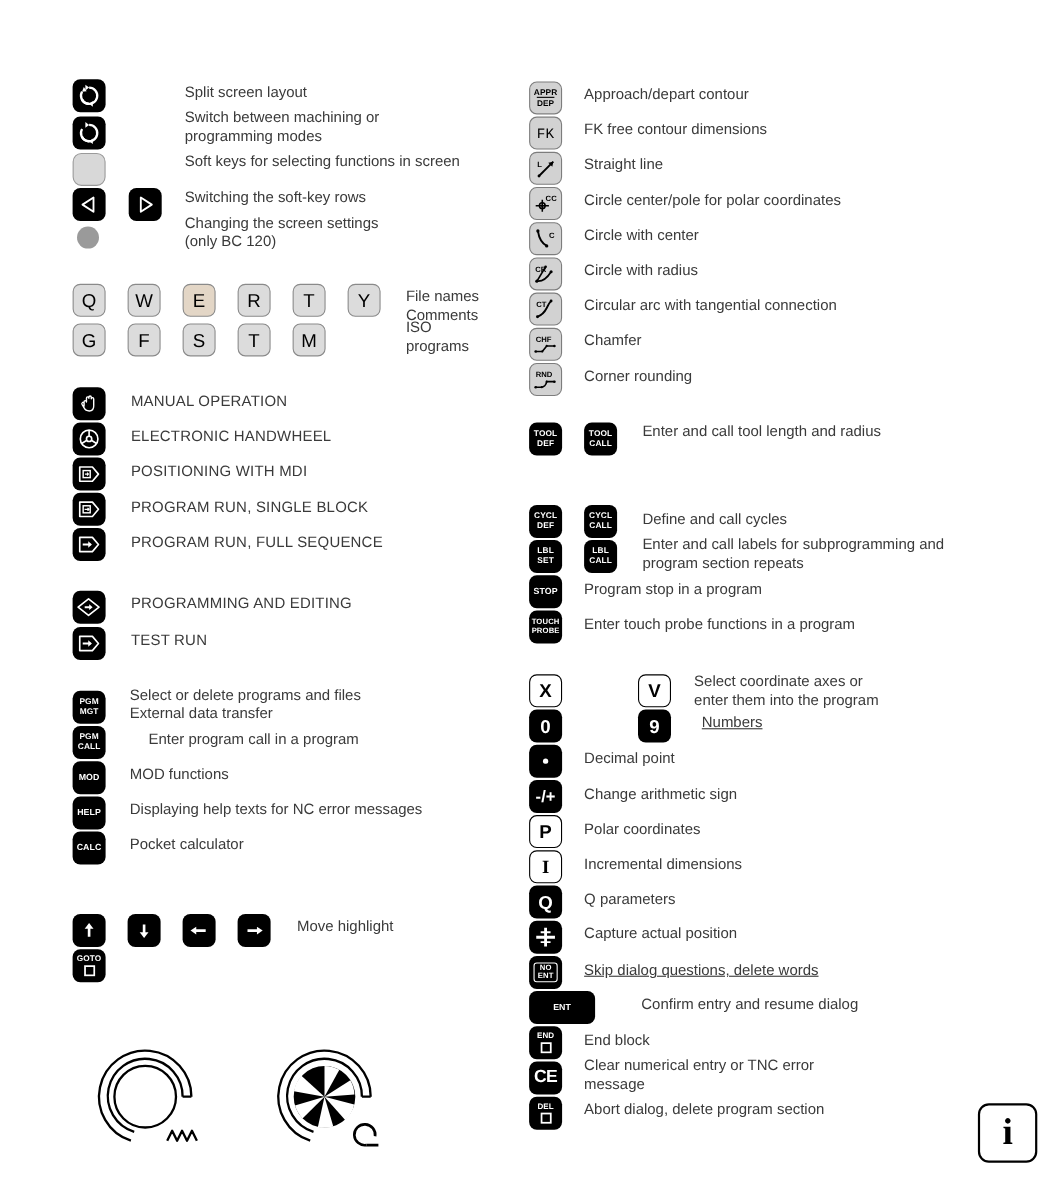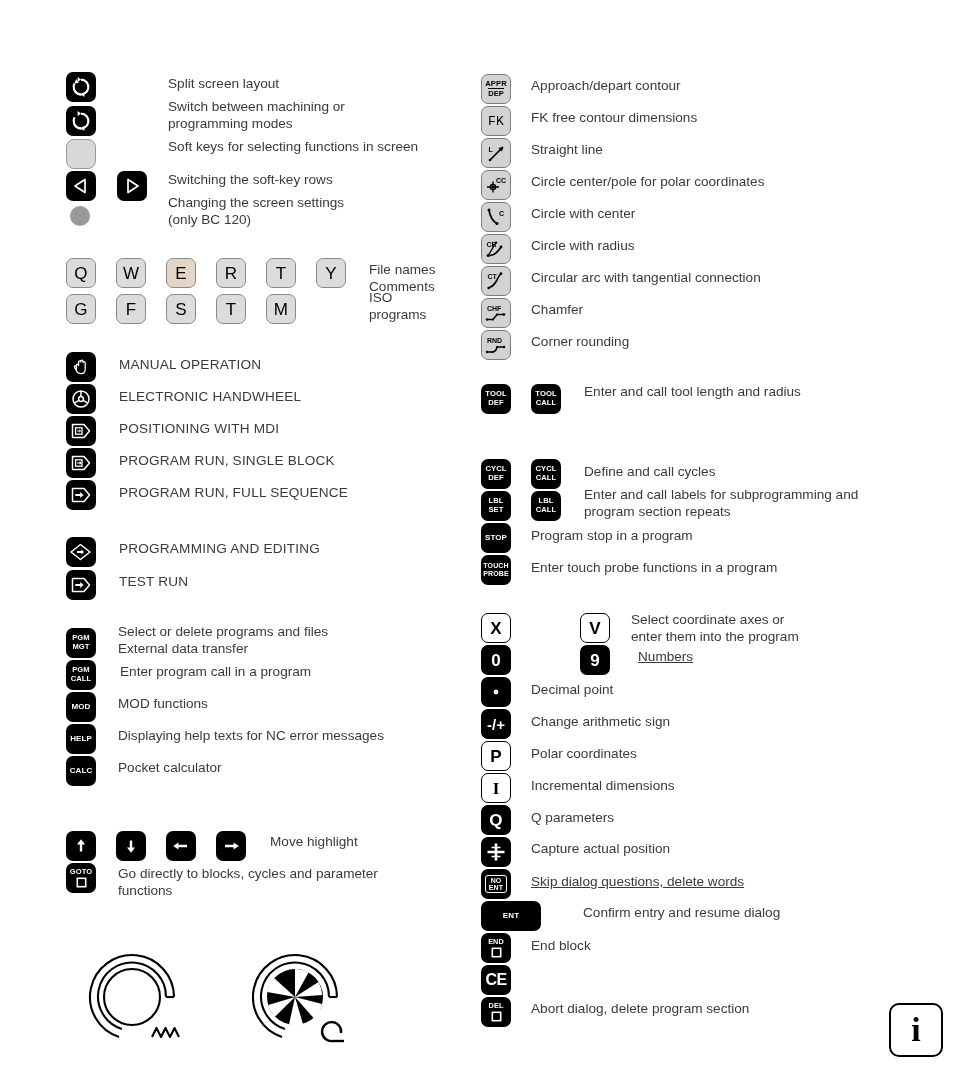--- a/index.html
+++ b/index.html
@@ -269,21 +269,21 @@
     <span class="lbl two">PGM</span>
     <span class="lbl two">MGT</span>
   </div>
   <div class="desc" style="left:118px; top:624px;">Select or delete programs and files
 External data transfer</div>
 
   <div class="key black" style="left:66px; top:660px;">
     <span class="lbl two">PGM</span>
     <span class="lbl two">CALL</span>
   </div>
-  <div class="desc" style="left:120px; top:664px;">Enter program call in a program</div>
+  <div class="desc" style="left:135px; top:664px;">Enter program call in a program</div>
 
   <div class="key black" style="left:66px; top:692px;">
     <span class="lbl">MOD</span>
   </div>
   <div class="desc" style="left:118px; top:696px;">MOD functions</div>
 
   <div class="key black" style="left:66px; top:724px;">
     <span class="lbl">HELP</span>
   </div>
   <div class="desc" style="left:118px; top:728px;">Displaying help texts for NC error messages</div>
@@ -318,22 +318,20 @@
     </svg>
   </div>
   <div class="desc" style="left:270px; top:834px;">Move highlight</div>
 
   <div class="key black" style="left:66px; top:863px;">
     <span class="lbl" style="font-size:7.5px;">GOTO</span>
     <svg width="11" height="11" viewBox="0 0 11 11" style="margin-top:1px">
       <rect x="1.3" y="1.3" width="8.4" height="8.4" fill="none" stroke="#fff" stroke-width="1.6"></rect>
     </svg>
   </div>
-  <div class="desc" style="left:118px; top:866px;">Go directly to blocks, cycles and parameter
-functions</div>
 
   <div class="pot" style="left:82px; top:945px;">
     <svg width="112" height="105" viewBox="0 0 112 105">
       <circle cx="50" cy="52" r="28" fill="none" stroke="#000" stroke-width="2.1"></circle>
       <path d="M 92 52 A 42 42 0 1 0 37 92" fill="none" stroke="#000" stroke-width="2.1"></path>
       <path d="M 84 52 A 34 34 0 1 0 40 84" fill="none" stroke="#000" stroke-width="2.1"></path>
       <path d="M 92 52 L 84 52" stroke="#000" stroke-width="2.1"></path>
       <path d="M70 92 l4.5 -9 l4.5 9 l4.5 -9 l4.5 9 l4.5 -9 l4.5 9" fill="none" stroke="#000" stroke-width="2.1" stroke-linejoin="round"></path>
     </svg>
   </div>
@@ -557,20 +555,22 @@
     <span class="lbl" style="font-size:7.3px;">END</span>
     <svg width="11" height="11" viewBox="0 0 11 11" style="margin-top:1px">
       <rect x="1.3" y="1.3" width="8.4" height="8.4" fill="none" stroke="#fff" stroke-width="1.6"></rect>
     </svg>
   </div>
   <div class="desc" style="left:531px; top:938px;">End block</div>
 
   <div class="key black" style="left:481px; top:965px;">
     <span class="lbl ce">CE</span>
   </div>
+  <div class="desc" style="left:531px; top:961px;">Clear numerical entry or TNC error
+message</div>
 
   <div class="key black" style="left:481px; top:997px;">
     <span class="lbl" style="font-size:7.3px;">DEL</span>
     <svg width="11" height="11" viewBox="0 0 11 11" style="margin-top:1px">
       <rect x="1.3" y="1.3" width="8.4" height="8.4" fill="none" stroke="#fff" stroke-width="1.6"></rect>
     </svg>
   </div>
   <div class="desc" style="left:531px; top:1001px;">Abort dialog, delete program section</div>
 
   <div class="infobadge" style="left:889px; top:1003px;">

